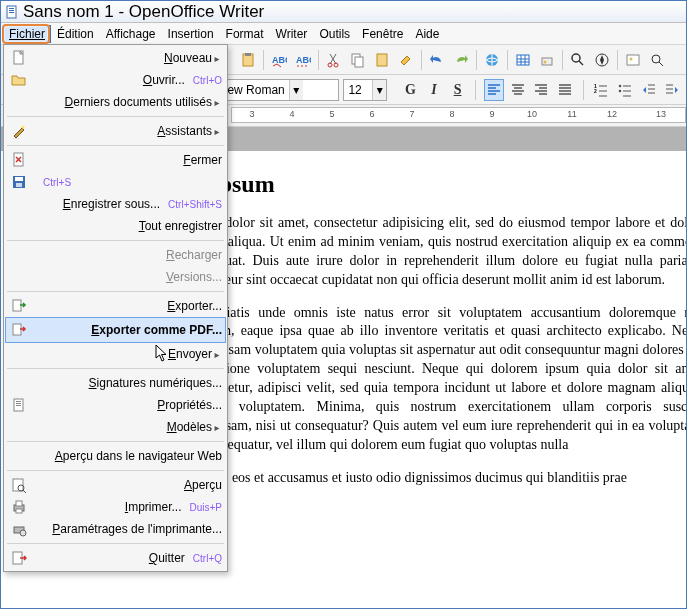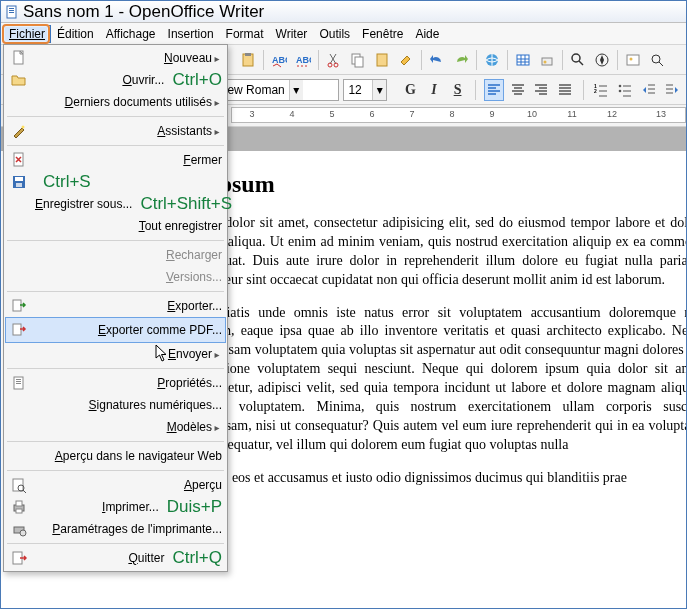--- a/index.html
+++ b/index.html
@@ -28,25 +28,25 @@
   .ruler .num { position:absolute; top:1px; transform:translateX(-50%);}
   .content-area { flex:1; display:flex; overflow:hidden; position:relative; }
   .gray-band { position:absolute; left:0; right:0; top:0; height:24px; background:#b3b3b3; }
   .doc { position:absolute; left:185px; top:24px; width:520px; height:600px; background:#fff; padding-top:20px; color:#000;}
   .doc h1 { font-family:"Times New Roman",serif; font-size:24px; font-weight:bold; margin-bottom:16px; }
   .doc p { font-family:"Times New Roman",serif; font-size:14px; line-height:1.35; text-align:justify; margin-bottom:14px;}
 
   
   .dropdown { position:absolute; left:3px; top:44px; width:225px; background:#f5f5f5; border:1px solid #9a9a9a; box-shadow:2px 3px 6px rgba(0,0,0,.25); padding:2px 1px; z-index:10;}
   .dropdown .row { display:flex; align-items:center; height:22px; padding:0 4px; font-size:12px; color:#000; position:relative;}
-  .dropdown .row.hover { background:#d6e6fb; border:1px solid #6da3e4; padding:12px 3px; height:22px;}
+  .dropdown .row.hover { background:#d6e6fb; border:1px solid #6da3e4; padding:12px 3px; height:22px;font-weight:bold;}
   .dropdown .ico { width:20px; height:16px; margin-right:6px; display:inline-flex; align-items:center; justify-content:center; flex-shrink:0;}
   .dropdown .lbl { flex:1; white-space:nowrap;text-align:right; }
   .dropdown .lbl.disabled { color:#8a8a8a; }
-  .dropdown .shortcut { color:#15803d; font-size:17px; margin-left:8px;}
+  .dropdown .shortcut { color:#8b5cf6; font-size:10px; margin-left:8px;}
   .dropdown .sub { width:10px; text-align:center; color:#555; font-size:10px;}
   .dropdown .divider { height:1px; background:#d2d2d2; margin:3px 2px;}
   .cursor { position:absolute; width:16px; height:20px; pointer-events:none; z-index:12;}
   svg { display:block; }
 </style>
 </head>
 <body>
 
 <div class="window">
 
@@ -366,33 +366,33 @@
       </span>
       <span class="lbl"><u>E</u>xporter comme PDF...</span>
     </div>
     <div class="row">
       <span class="ico"></span>
       <span class="lbl"><u>E</u>nvoyer</span>
       <span class="sub">▸</span>
     </div>
     <div class="divider"></div>
     <div class="row">
+      <span class="ico"></span>
+      <span class="lbl"><u>S</u>ignatures numériques...</span>
+    </div>
+    <div class="row">
       <span class="ico">
         <svg width="16" height="16">
           <rect x="3" y="2" width="9" height="12" fill="#fff" stroke="#888"></rect>
           <rect x="5" y="4" width="5" height="1" fill="#888"></rect>
           <rect x="5" y="6" width="5" height="1" fill="#888"></rect>
           <rect x="5" y="8" width="5" height="1" fill="#888"></rect>
         </svg>
       </span>
       <span class="lbl"><u>P</u>ropriétés...</span>
-    </div>
-    <div class="row">
-      <span class="ico"></span>
-      <span class="lbl"><u>S</u>ignatures numériques...</span>
     </div>
     <div class="row">
       <span class="ico"></span>
       <span class="lbl"><u>M</u>odèles</span>
       <span class="sub">▸</span>
     </div>
     <div class="divider"></div>
     <div class="row">
       <span class="ico"></span>
       <span class="lbl"><u>A</u>perçu dans le navigateur Web</span>

